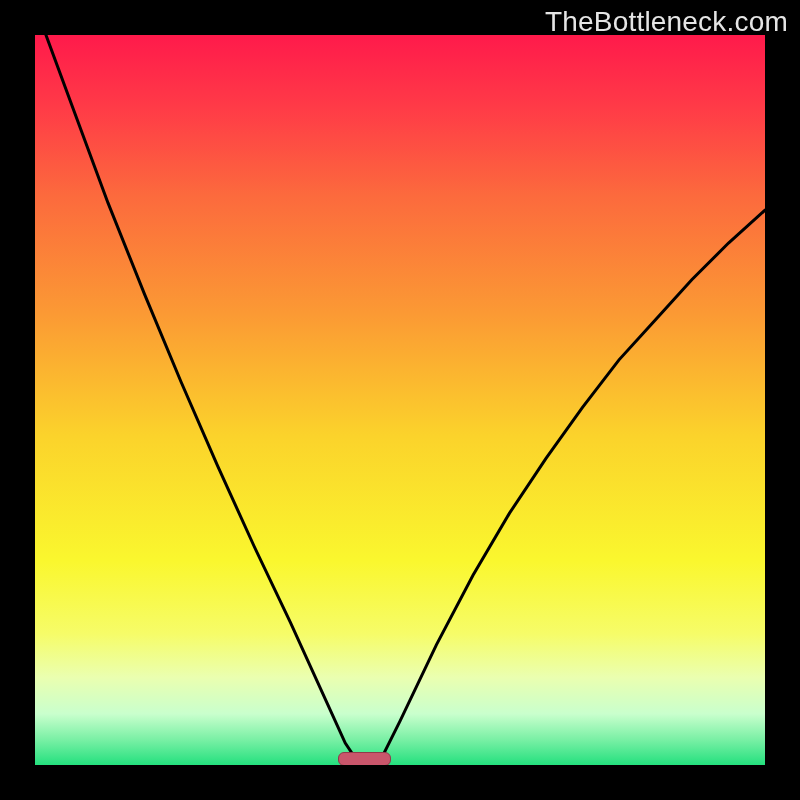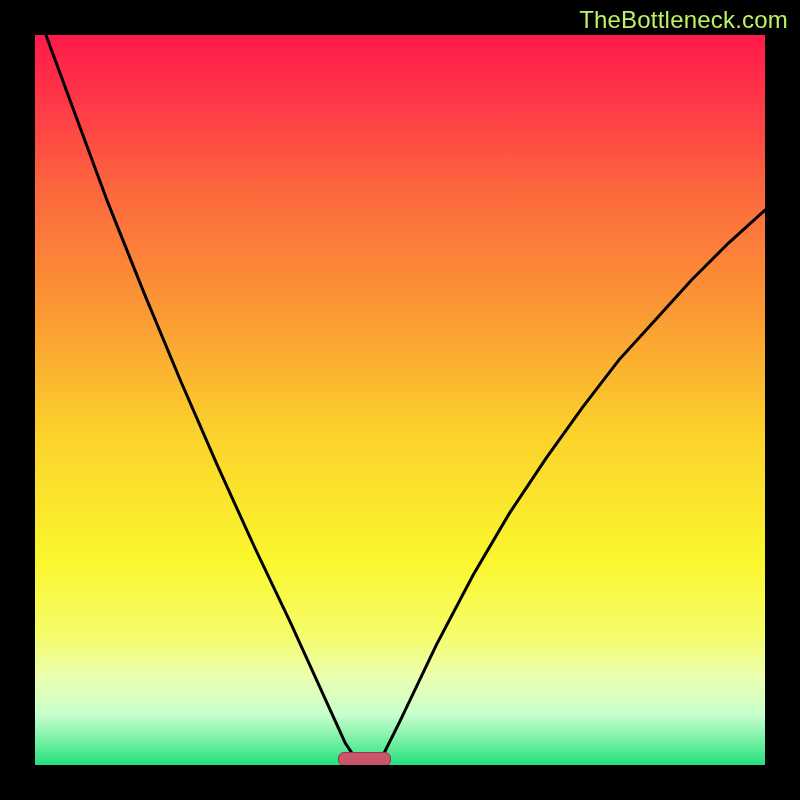--- a/index.html
+++ b/index.html
@@ -32,22 +32,22 @@
     inset: 0;
   }
   .curve-svg {
     position: absolute;
     inset: 0;
   }
   .watermark {
     position: absolute;
     top: 6px;
     right: 12px;
-    color: #bef264;
-    font-size: 24px;
+    color: #e5e5e5;
+    font-size: 28px;
     font-weight: 500;
     letter-spacing: 0.2px;
   }
   .marker {
     position: absolute;
     background: #c9566b;
     border: 1px solid #8f3a4a;
     border-radius: 6px;
   }
 </style>

